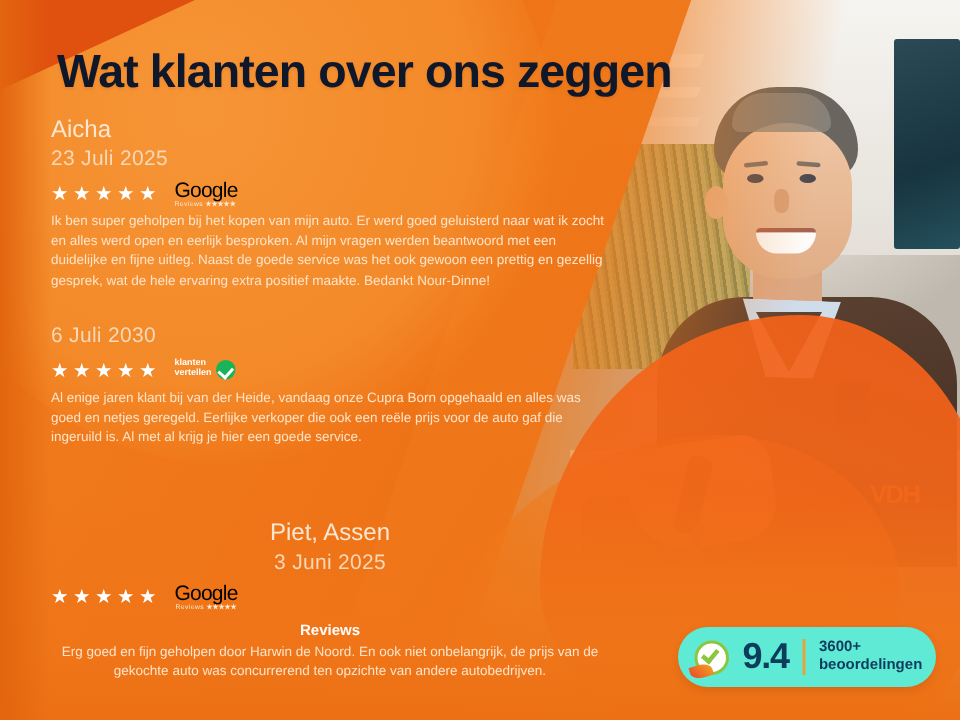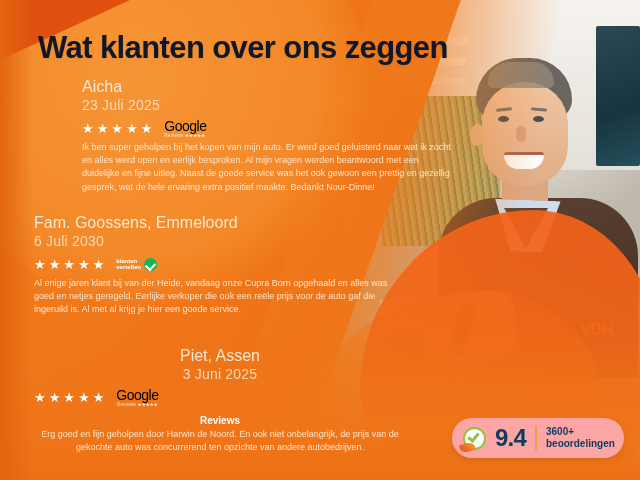--- a/index.html
+++ b/index.html
@@ -138,21 +138,21 @@
   #content{ position:absolute; inset:0; }
 
   .headline{
     position:absolute; left:38px; top:32px;
     font-size:31px; font-weight:bold; color:#0f172a;
     letter-spacing:-.6px; line-height:1;
     text-shadow:0 1px 2px rgba(150,60,0,.15);
   }
 
   .review{ position:absolute; left:34px; width:372px; }
-  #review-0{ top:78px;margin-left:48px; }
+  #review-0{ top:78px; }
   #review-1{ top:214px; }
   #review-2{ top:347px;text-align:center; }
 
   .r-name{ font-size:16px; color:#fbe6d2; line-height:1.15; font-weight:normal; }
   .r-date{ font-size:14px; color:#f8d8b8; margin-top:1px; letter-spacing:.2px; }
   .r-meta{ display:flex; align-items:center; gap:12px; margin-top:4px; height:22px; }
   .stars{ display:flex; gap:3px; }
   .star{ font-size:13px; color:#ffffff; line-height:1; }
 
   .glogo{ line-height:1; }
@@ -167,21 +167,21 @@
   .kv-check::after{ content:""; position:absolute; left:3.5px; top:3px;
              width:5px; height:7px; border:solid #fff; border-width:0 2px 2px 0;
              transform:rotate(42deg); }
 
   .r-title{ font-size:10px; font-weight:bold; color:#ffffff; margin-top:7px; }
   .r-body{ font-size:9px; color:#ffe3c8; line-height:1.45; margin-top:2px; }
 
   
   .score-badge{
     position:absolute; left:452px; top:418px; width:172px; height:40px;
-    background:#fca5a5; border-radius:20px;
+    background:#5eead4; border-radius:20px;
     display:flex; align-items:center; gap:9px; padding:0 14px 0 11px;
     box-shadow:0 2px 6px rgba(120,50,0,.18);
   }
   .kv-mark{ position:relative; width:23px; height:23px; flex:none; }
   .kv-mark .ring{ position:absolute; inset:0; border-radius:50%;
        border:2.5px solid #8cc63f; background:#fff; }
   .kv-mark .tick{ position:absolute; left:6.5px; top:4.5px; width:7px; height:11px;
        border:solid #8cc63f; border-width:0 3px 3px 0; transform:rotate(40deg); }
   .kv-mark .swoosh{ position:absolute; left:-3px; bottom:-2px; width:15px; height:9px;
        background:linear-gradient(60deg,#e8452a,#f5a623); border-radius:0 60% 10% 60%;
@@ -263,21 +263,20 @@
         <div class="g-sub">
           <span>Reviews</span>
           <b>★★★★★</b>
         </div>
       </div>
     </div>
     <div class="r-body">Ik ben super geholpen bij het kopen van mijn auto. Er werd goed geluisterd naar wat ik zocht en alles werd open en eerlijk besproken. Al mijn vragen werden beantwoord met een duidelijke en fijne uitleg. Naast de goede service was het ook gewoon een prettig en gezellig gesprek, wat de hele ervaring extra positief maakte. Bedankt Nour-Dinne!</div>
   </div>
 
   <div class="review" id="review-1">
-    <div class="r-name">Fam. Goossens, Emmeloord</div>
     <div class="r-date">6 Juli 2030</div>
     <div class="r-meta">
       <div class="stars">
         <span class="star">★</span>
         <span class="star">★</span>
         <span class="star">★</span>
         <span class="star">★</span>
         <span class="star">★</span>
       </div>
       <div class="kv">

